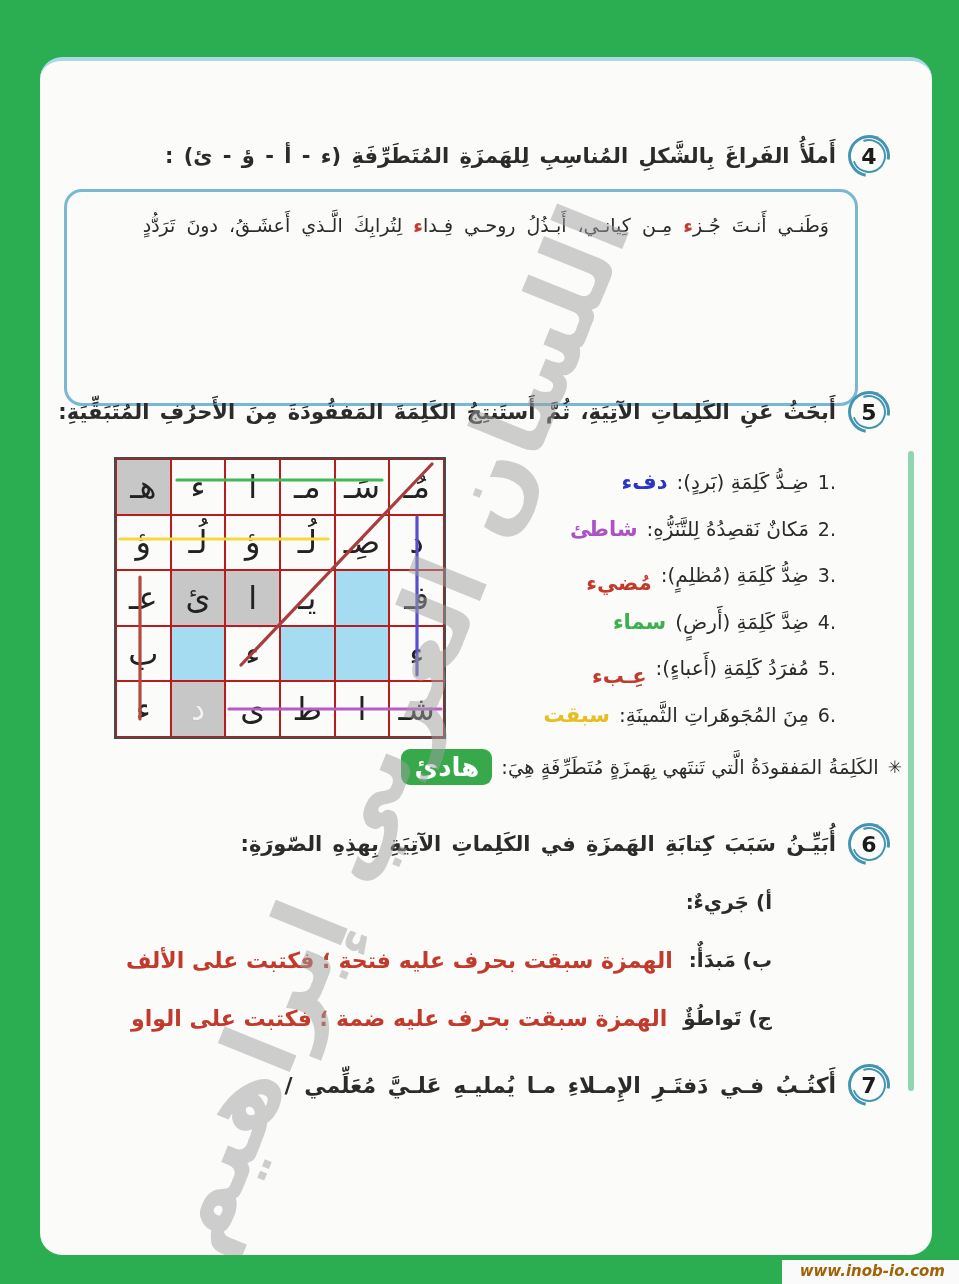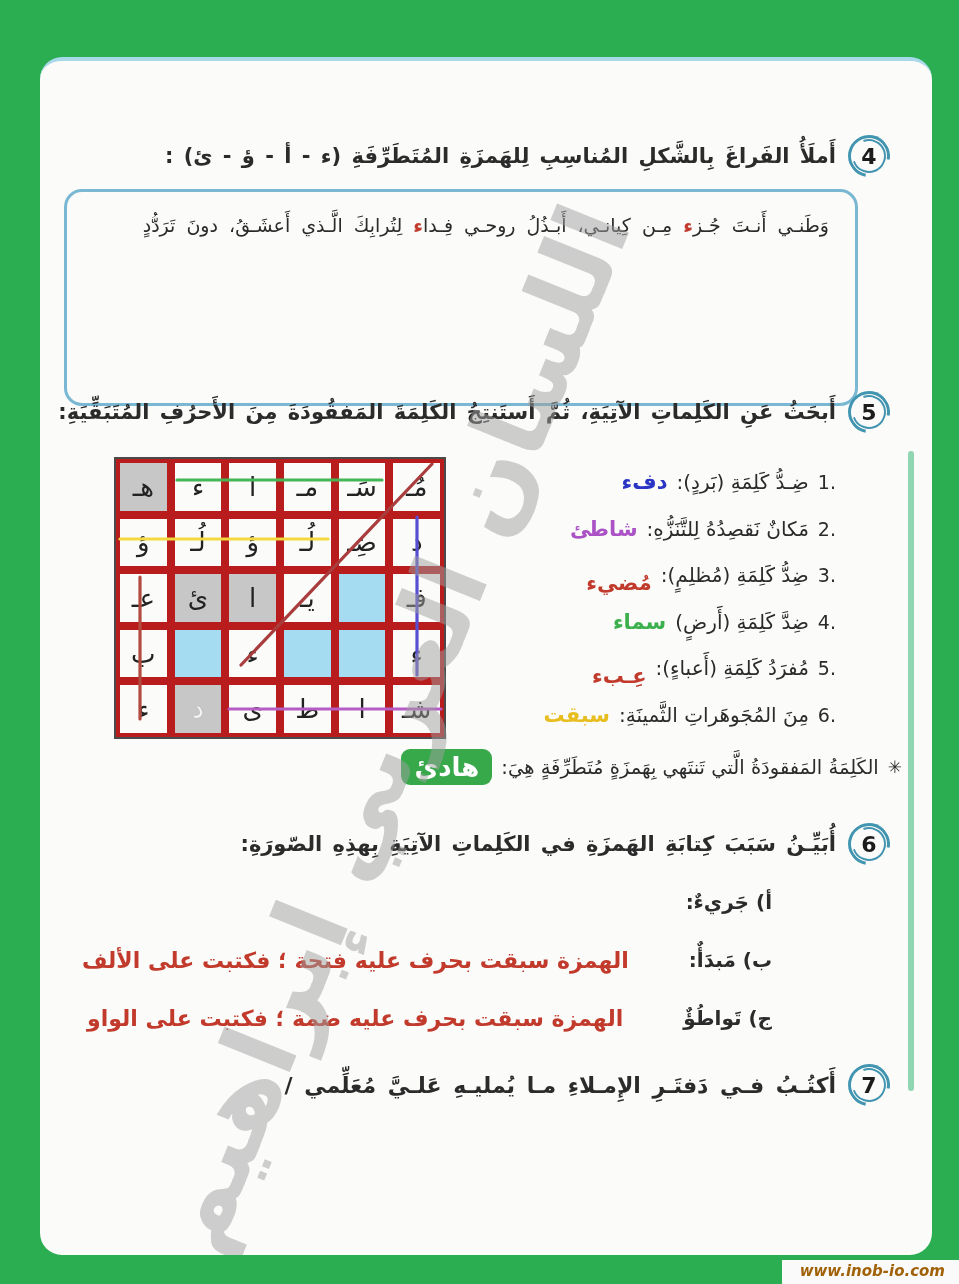--- a/index.html
+++ b/index.html
@@ -43,21 +43,21 @@
   }
   .box-line{text-align:justify;text-align-last:justify;white-space:normal;}
   .box-line:last-child{text-align-last:right;}
   .red-ans{color:var(--red,#c13a2c);font-weight:bold;}
   .grid-wrap{position:absolute;left:74px;top:396px;width:332px;height:282px;z-index:3;}
   .grid{
     position:absolute;inset:0;display:grid;
     grid-template-columns:repeat(6,1fr);grid-template-rows:repeat(5,1fr);
     border:2px solid #4a4a4a;box-sizing:border-box;direction:rtl;
   }
-  .cell{border:4px solid #b91c1c;display:flex;align-items:center;justify-content:center;font-size:26px;color:#222;}
+  .cell{border:1px solid #b91c1c;display:flex;align-items:center;justify-content:center;font-size:32px;color:#222;}
   .cell.bg-gray{background:var(--cell-gray,#c7c7c7);}
   .cell.bg-blue{background:var(--cell-blue,#a6dcf2);}
   .cell.lt{color:#f2f2f2;text-shadow:0 0 1px #999;}
   .grid-lines{position:absolute;inset:0;width:100%;height:100%;pointer-events:none;z-index:2;}
   .grid-lines line{stroke-width:3.2;stroke-linecap:round;fill:none;}
   .l-green{stroke:var(--line-green,#44b655);}
   .l-yellow{stroke:var(--line-yellow,#f3d93e);stroke-width:4;}
   .l-purple{stroke:var(--line-purple,#b55cc5);}
   .l-blue{stroke:var(--line-blue,#574fd0);}
   .l-maroon{stroke:var(--line-maroon,#b24a3e);}
@@ -72,21 +72,21 @@
   .ans-green{color:var(--ans-green,#3cb04d);}
   .ans-gold{color:var(--ans-gold,#e7bd1f);}
   .missing-row{position:absolute;top:688px;right:30px;display:flex;align-items:center;gap:9px;font-size:19.5px;z-index:3;}
   .star{font-size:17px;}
   .badge{
     background:var(--badge-green,#37a94b);color:#fff;font-weight:bold;
     border-radius:9px;padding:3px 13px;font-size:26px;
   }
   .q6-items{position:absolute;top:812px;right:160px;z-index:3;}
   .q6-item{height:58px;display:flex;align-items:center;gap:16px;font-size:20px;}
-  .q6-label{font-weight:bold;white-space:nowrap;margin-left:44px;}
+  .q6-label{font-weight:bold;white-space:nowrap;}
   .q6-ans{color:var(--red,#c13a2c);font-weight:bold;}
   .q6-ans.big{font-size:22px;}
   .q7-text{font-size:22px;font-weight:bold;line-height:44px;word-spacing:4px;}
   .footer{
     position:absolute;bottom:0;right:0;background:#fafafa;
     padding:2px 14px 4px 18px;direction:ltr;
     font-size:15px;font-weight:bold;font-style:italic;color:#a16207;z-index:9;
   }
 </style>
 </head>

